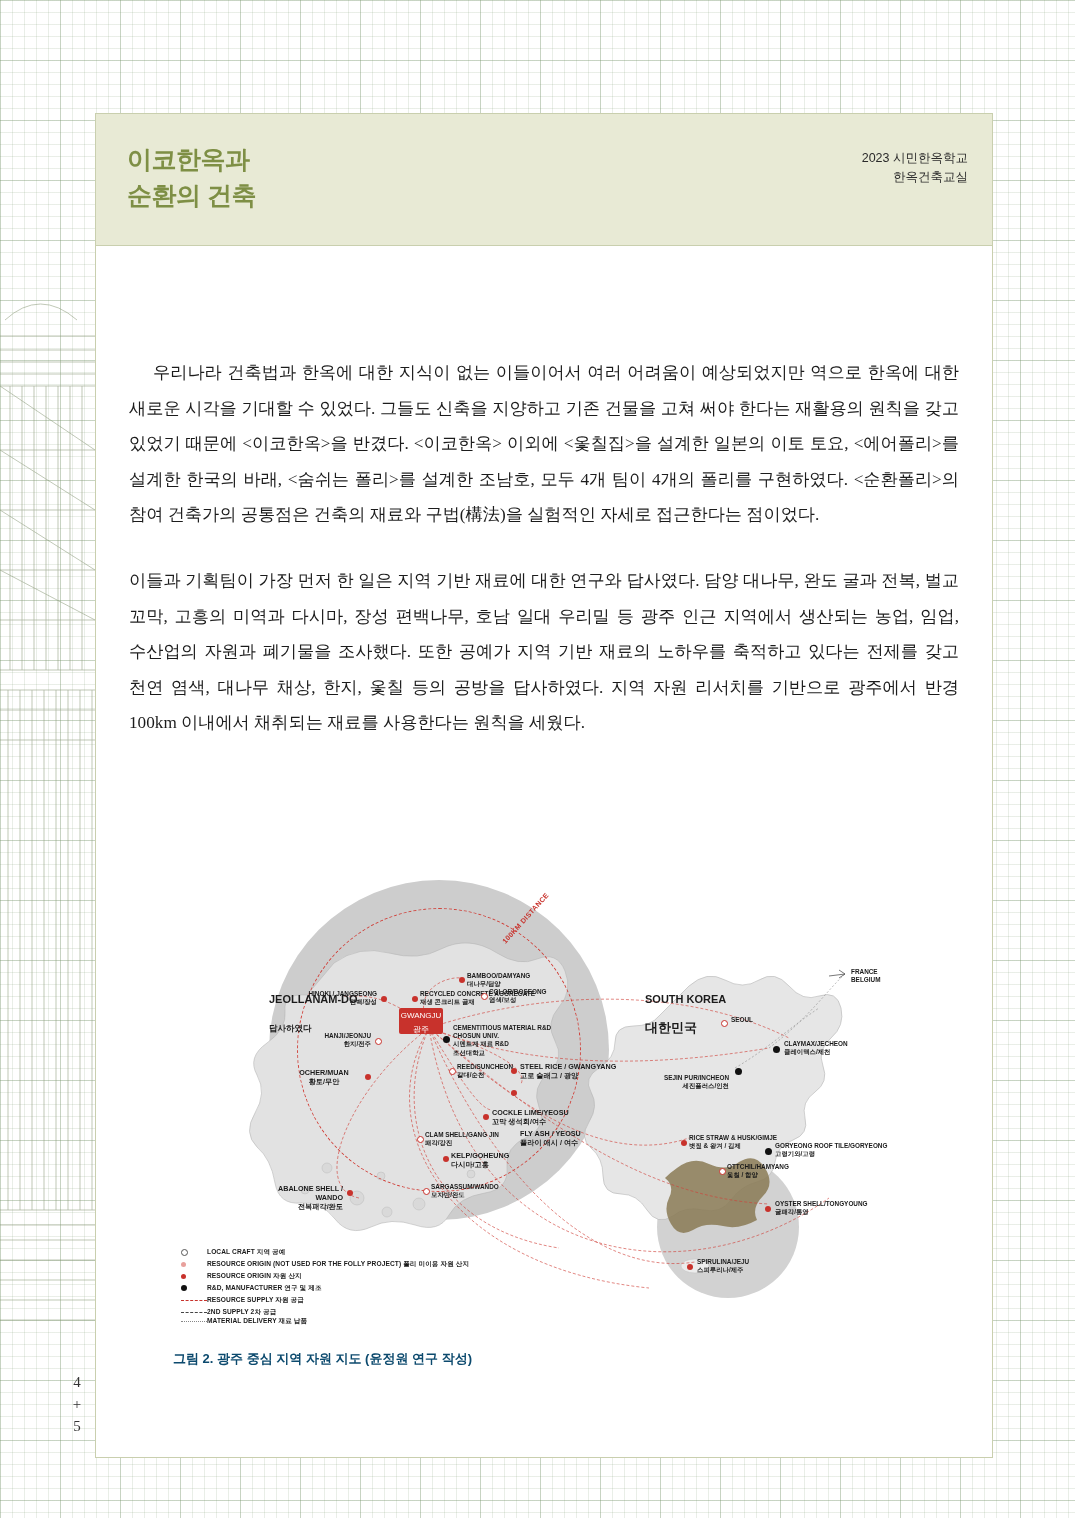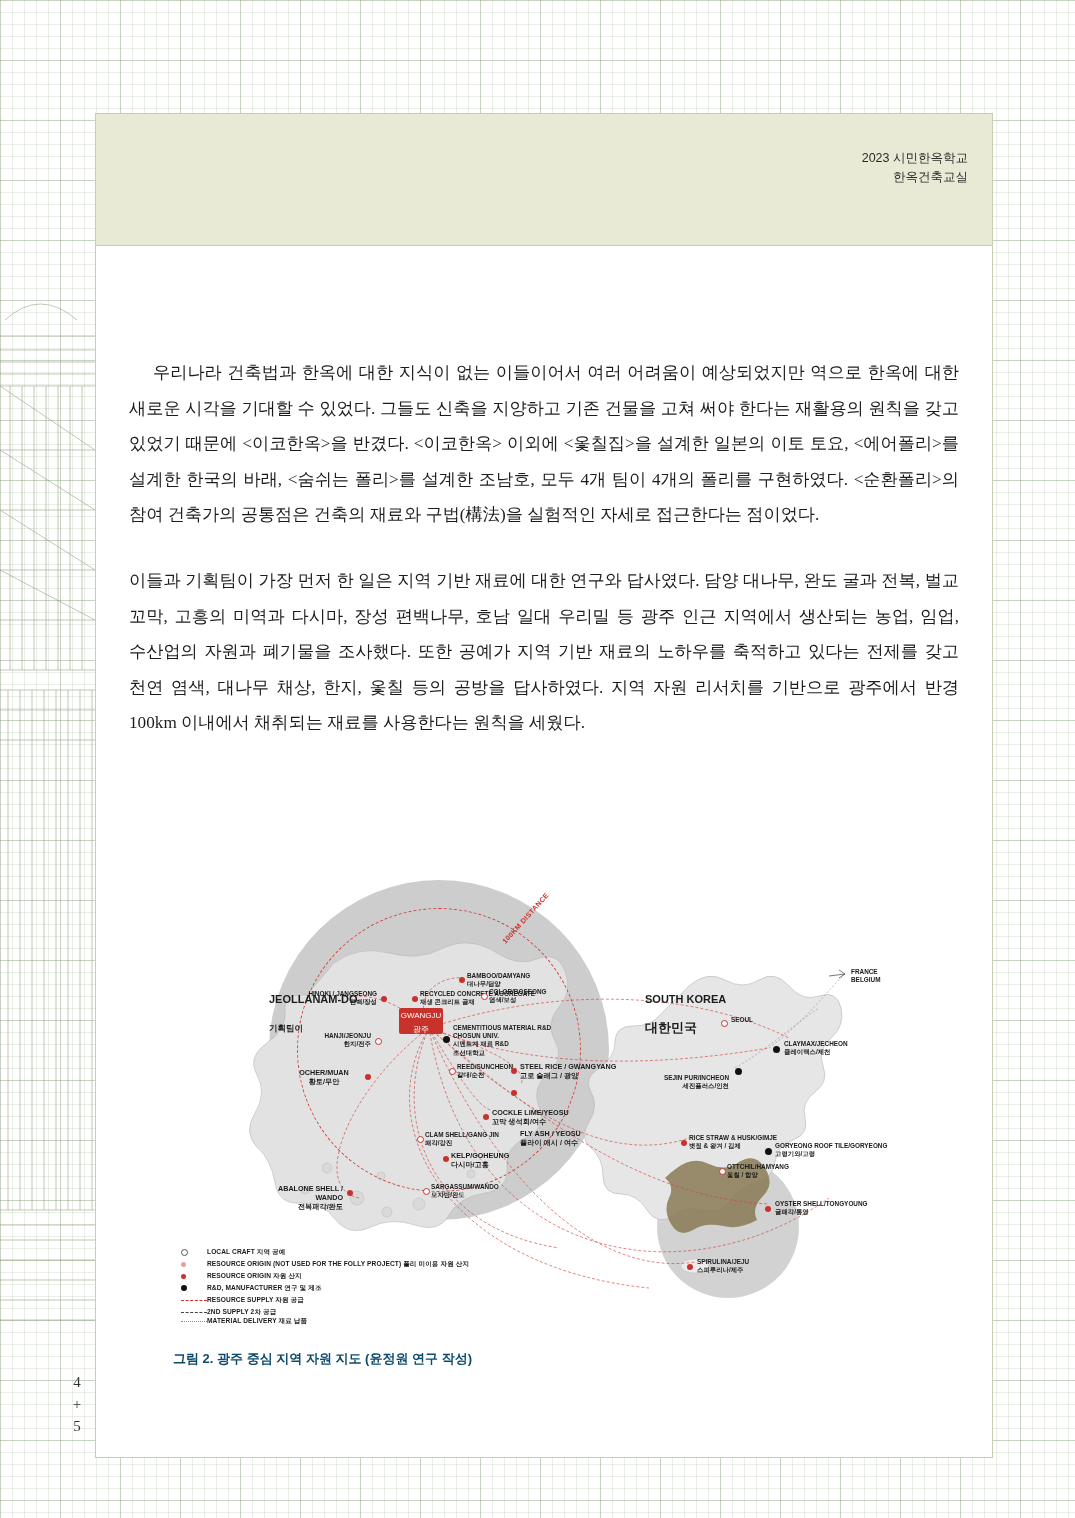--- a/index.html
+++ b/index.html
@@ -264,20 +264,22 @@
       <path d="M0 1110 L95 1110 M0 1130 L95 1130 M0 1150 L95 1150 M0 1170 L95 1170"></path>
     </g>
   </svg>
   
   
 </div>
 
 <div class="sheet"></div>
 
 <div class="header">
+  <div class="header-title">이코한옥과
+순환의 건축</div>
   <div class="header-meta">2023 시민한옥학교
 한옥건축교실</div>
 </div>
 
 <div class="content">
   <p class="para indent">우리나라 건축법과 한옥에 대한 지식이 없는 이들이어서 여러 어려움이 예상되었지만 역으로 한옥에 대한 새로운 시각을 기대할 수 있었다. 그들도 신축을 지양하고 기존 건물을 고쳐 써야 한다는 재활용의 원칙을 갖고 있었기 때문에 &lt;이코한옥&gt;을 반겼다. &lt;이코한옥&gt; 이외에 &lt;옻칠집&gt;을 설계한 일본의 이토 토요, &lt;에어폴리&gt;를 설계한 한국의 바래, &lt;숨쉬는 폴리&gt;를 설계한 조남호, 모두 4개 팀이 4개의 폴리를 구현하였다. &lt;순환폴리&gt;의 참여 건축가의 공통점은 건축의 재료와 구법(構法)을 실험적인 자세로 접근한다는 점이었다.</p>
   <p class="para">이들과 기획팀이 가장 먼저 한 일은 지역 기반 재료에 대한 연구와 답사였다. 담양 대나무, 완도 굴과 전복, 벌교 꼬막, 고흥의 미역과 다시마, 장성 편백나무, 호남 일대 우리밀 등 광주 인근 지역에서 생산되는 농업, 임업, 수산업의 자원과 폐기물을 조사했다. 또한 공예가 지역 기반 재료의 노하우를 축적하고 있다는 전제를 갖고 천연 염색, 대나무 채상, 한지, 옻칠 등의 공방을 답사하였다. 지역 자원 리서치를 기반으로 광주에서 반경 100km 이내에서 채취되는 재료를 사용한다는 원칙을 세웠다.</p>
 </div>
 
 <div class="figure">
@@ -333,21 +335,21 @@
         <path d="M606 200 C 640 180, 660 160, 690 140"></path>
       </g>
       <path d="M700 108 L716 106 L710 102 M710 110 L716 106" stroke="#555" fill="none" stroke-width="0.8"></path>
     </svg>
 
     <div class="dash-circle"></div>
     <div class="dist-label">100KM DISTANCE</div>
 
     <div class="map-label region" style="left:140px; top:110px;">
       <span>JEOLLANAM-DO</span><br>
-      <span style="font-size:8.5px;">기획팀이</span>
+      <span style="font-size:8.5px;">답사하였다</span>
     </div>
     <div class="map-label region" style="left:516px; top:110px;">
       <span>SOUTH KOREA</span><br>
       <span style="font-size:13px;">대한민국</span>
     </div>
 
     <div class="gwangju-box">
       <span>GWANGJU</span>
       <span>광주</span>
     </div>

